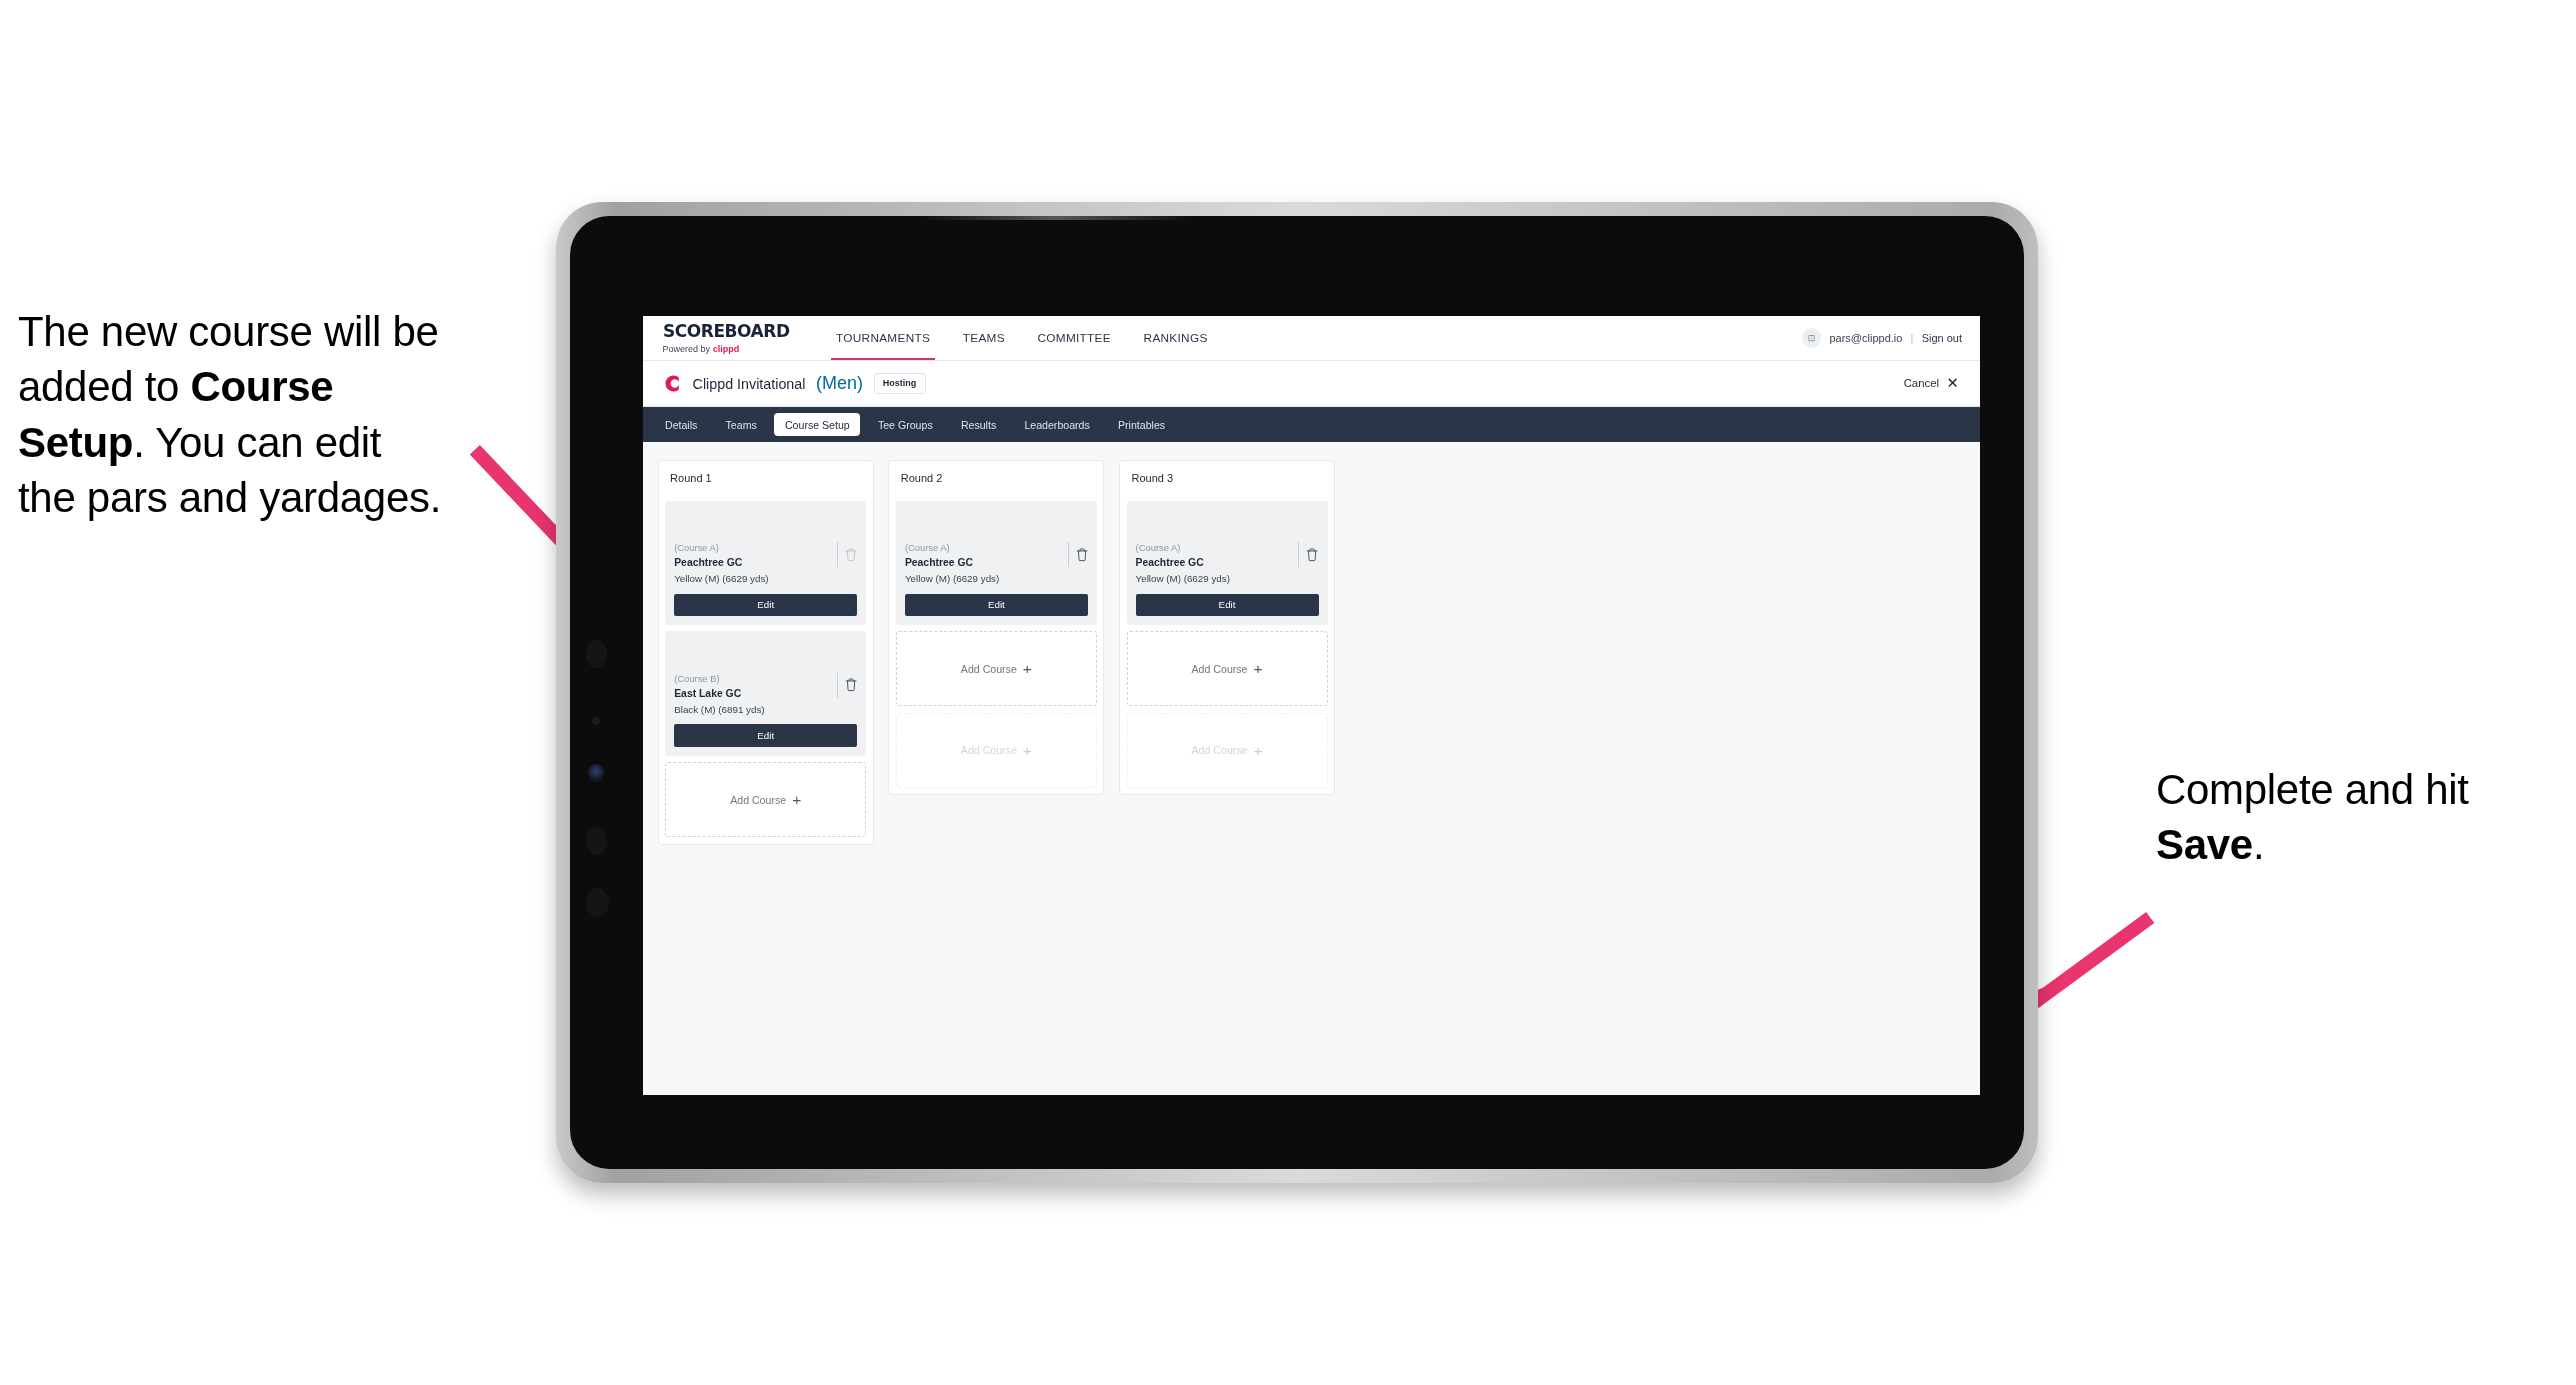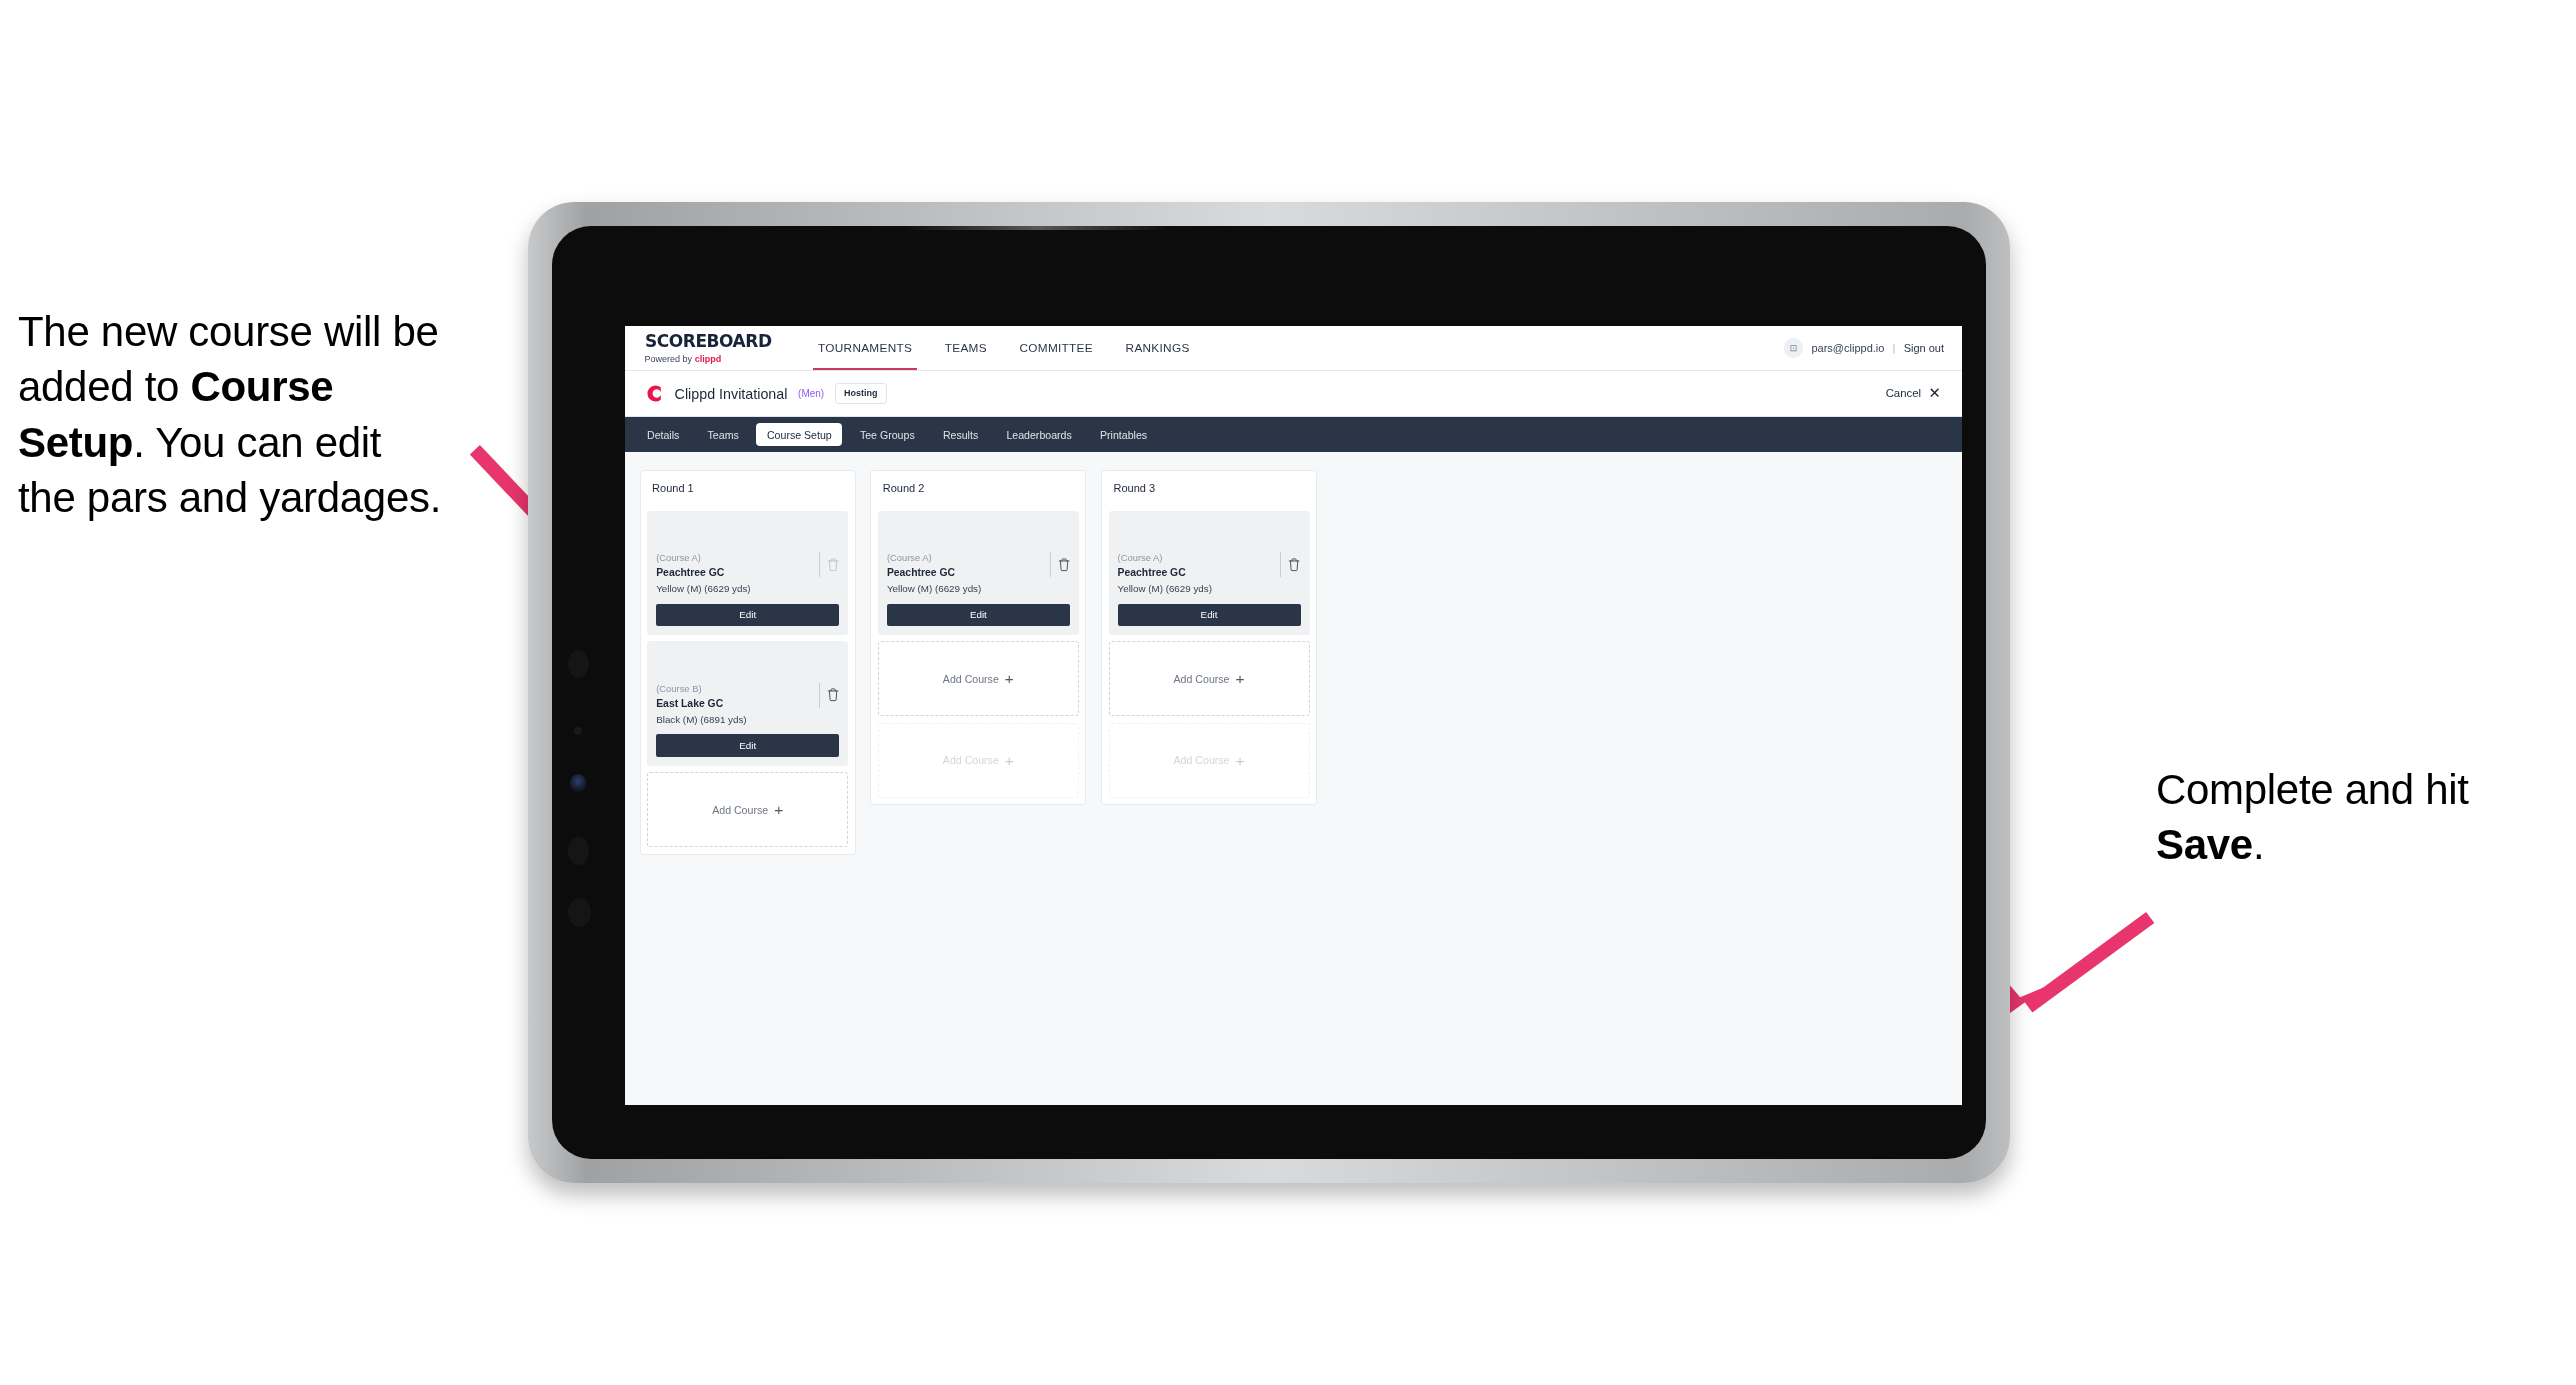--- a/index.html
+++ b/index.html
@@ -23,26 +23,26 @@
   .annot b { font-weight: 700; }
   #annot-left  { left: 18px;  top: 304px;  width: 424px; }
   #annot-right { left: 2156px; top: 762px; width: 408px; }
 
   
   .arrow-svg { position:absolute; overflow:visible; }
 
   
   #tablet {
     position: absolute;
-    left: 528px; top: 202px;
+    left: 556px; top: 202px;
     width: 1482px; height: 981px;
     background: linear-gradient(90deg,#c8c9ca 0%, #b4b5b7 2%, #9fa1a3 4%, #d9dadb 50%, #a9abad 97%, #bdbfc1 100%);
     border-radius: 46px;
     box-shadow: 0 11.4px 21px rgba(0,0,0,0.26);
-    padding: 24px;
+    padding: 14px;
   }
   #tablet-screen {
     position: relative;
     width: 100%; height: 100%;
     background: #0c0c0c;
     border-radius: 39px;
     overflow: hidden;
   }
   .bezel-dot {
     position: absolute; background:#131313; border-radius:50%;
@@ -113,21 +113,21 @@
   #tbar {
     height: 46px; background:#ffffff;
     border-bottom:0.8px solid #e3e6ea;
     display:flex; align-items:center; padding: 0 18px; gap:10.6px;
   }
   #clogo {
     width: 21px; height: 21px; position:relative; flex:none;
   }
   #clogo svg { display:block; }
   #tname { font-size: 14.3px; color:#1d2738; }
-  #tgender { font-size: 10px; color:#8b5cf6; }
+  #tgender { font-size: 18px; color:#0369a1; }
   #hosting {
     border:0.8px solid #dfe3e8; border-radius:3.3px;
     font-size:9px; font-weight:700; color:#1d2738;
     padding: 4.9px 8.2px; line-height:1; background:#fff;
   }
   #cancel {
     margin-left:auto; display:flex; align-items:center; gap:7.3px;
     font-size:11.4px; color:#1d2738; cursor:pointer; padding-right:3.3px;
   }
   #cancel .x { font-size: 14.7px; line-height:1; }

